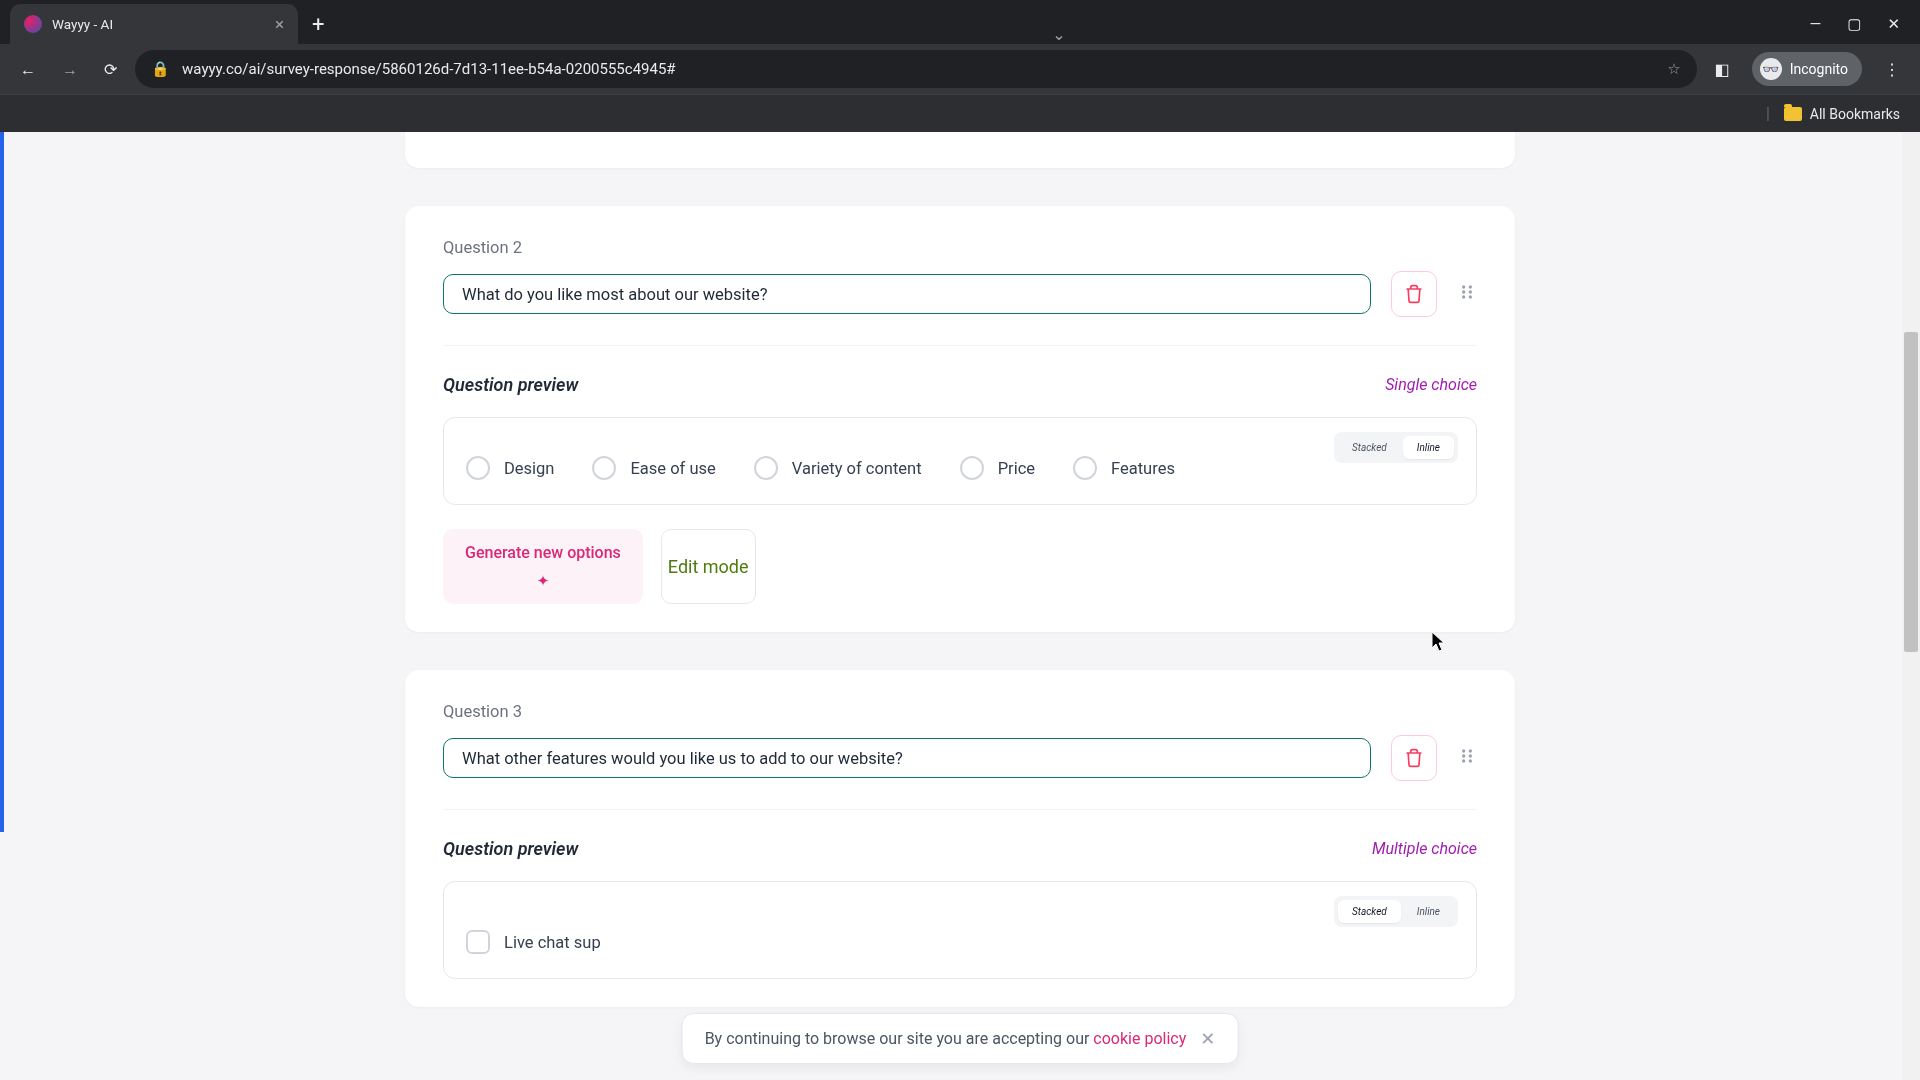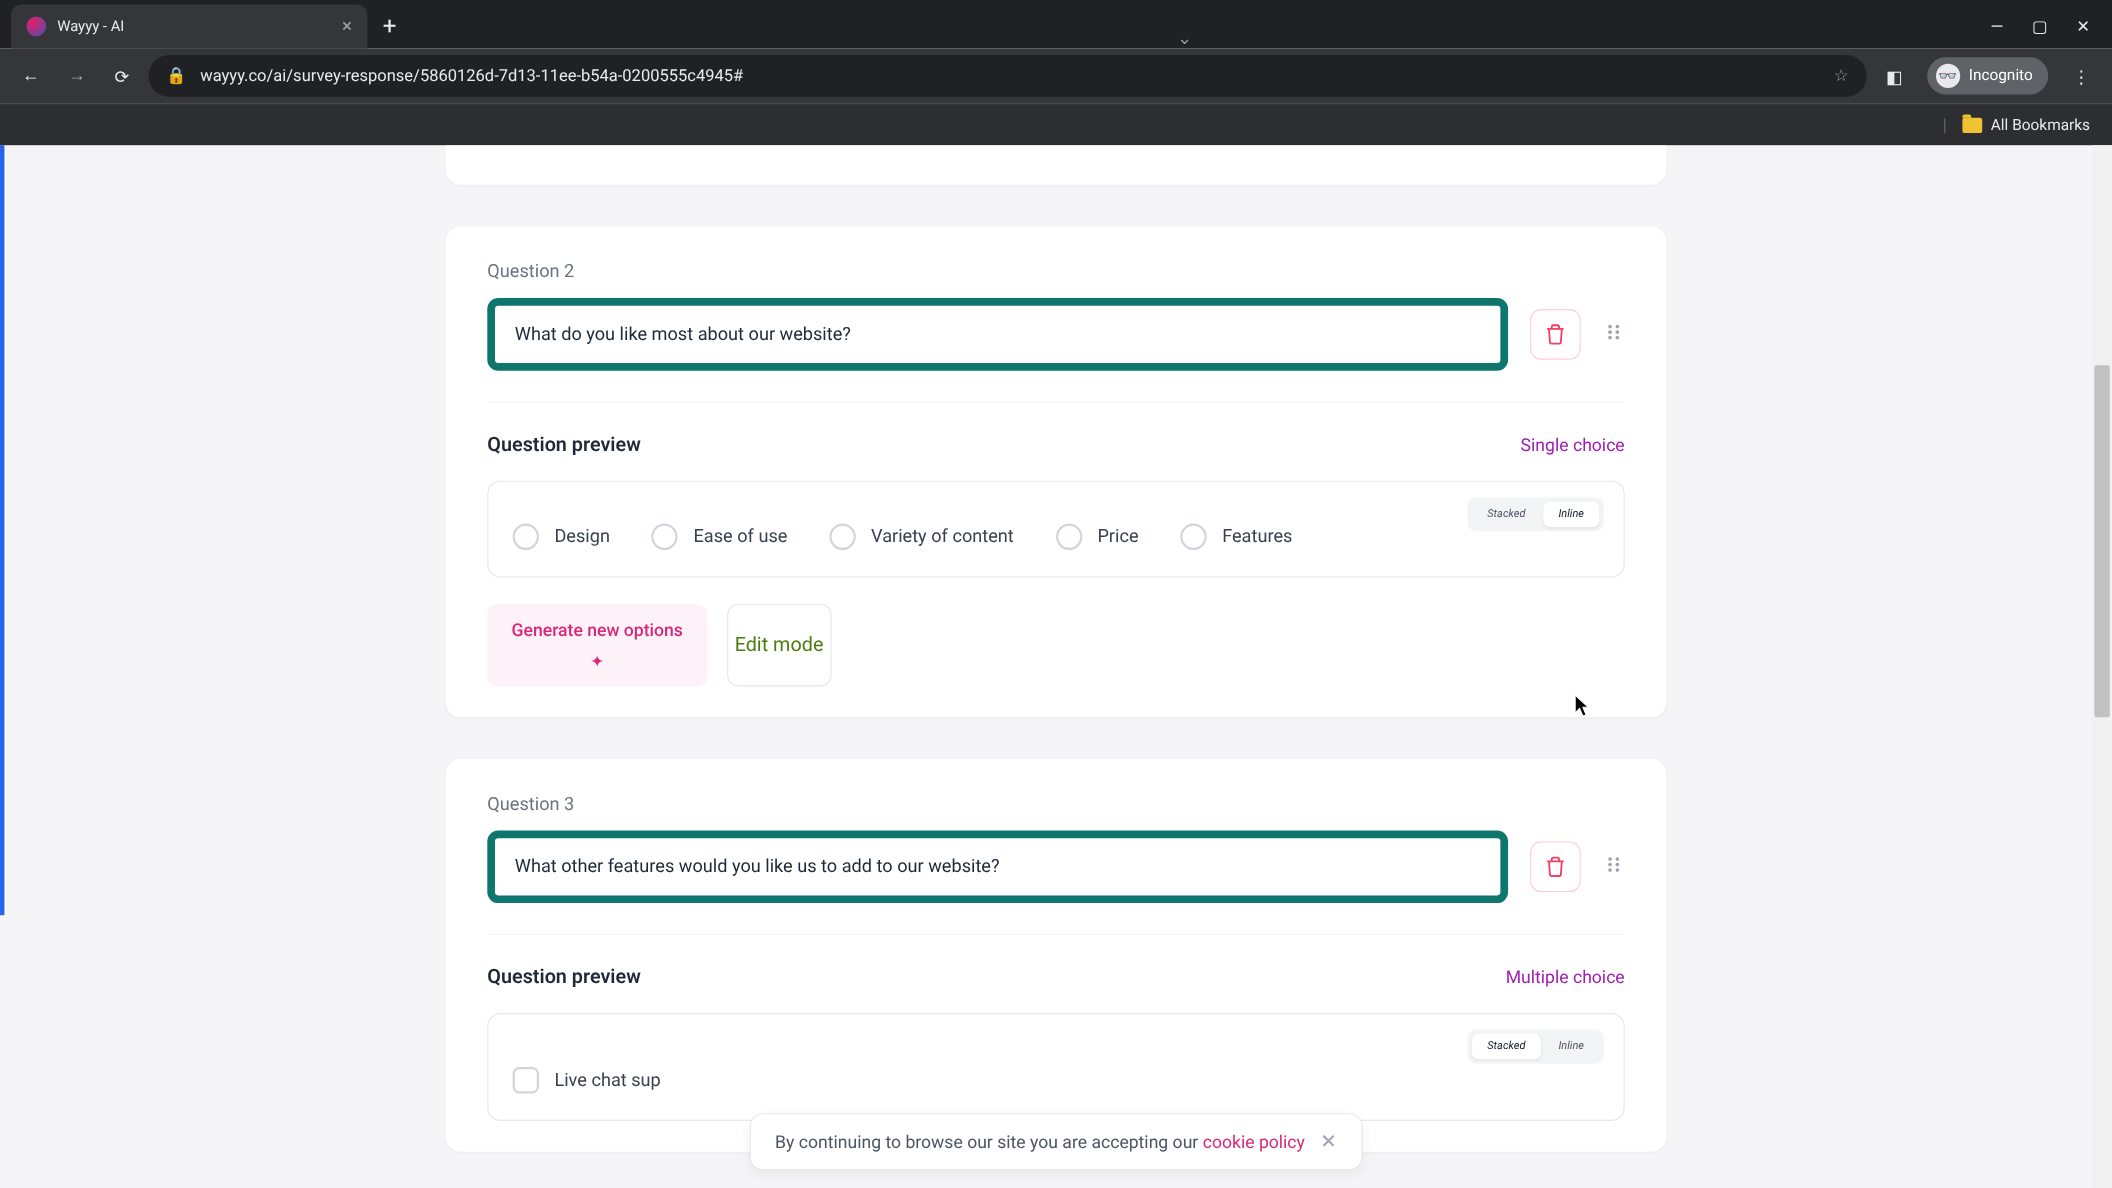--- a/index.html
+++ b/index.html
@@ -1,20 +1,20 @@
 <!DOCTYPE html>
 <html><head>
 <meta charset="utf-8">
 <style>
 * { margin: 0; padding: 0; box-sizing: border-box; font-family: -apple-system, BlinkMacSystemFont, "Segoe UI", Roboto, sans-serif; }
 body { background: #f5f5f7; width: 1920px; height: 1080px; overflow: hidden; position: relative; }
 
 
 .browser-top { background: #202124; height: 44px; display: flex; align-items: flex-end; padding-left: 10px; }
-.tab { background: #35363a; border-radius: 10px 10px 0 0; padding: 0 14px; height: 40px; display: flex; align-items: center; gap: 10px; width: 324px; position: relative; }
+.tab { background: #35363a; border-radius: 10px 10px 0 0; padding: 0 14px; height: 40px; display: flex; align-items: center; gap: 10px; width: 288px; position: relative; }
 .tab-favicon { width: 18px; height: 18px; background: radial-gradient(circle at 30% 30%, #e91e63, #3f51b5); border-radius: 50%; }
 .tab-title { color: #e8eaed; font-size: 13.5px; flex: 1; overflow: hidden; white-space: nowrap; }
 .tab-close { color: #9aa0a6; font-size: 17px; cursor: pointer; line-height: 1; }
 .new-tab { color: #e8eaed; font-size: 22px; padding: 0 14px; height: 40px; display: flex; align-items: center; }
 .window-controls { margin-left: auto; display: flex; gap: 26px; padding-right: 20px; color: #e8eaed; align-items: center; height: 40px; font-size: 15px; }
 .tabs-chevron { margin-left: auto; margin-right: 30px; color: #9aa0a6; }
 
 .toolbar { background: #35363a; height: 50px; display: flex; align-items: center; padding: 0 12px; gap: 10px; }
 .nav-icon { color: #9aa0a6; padding: 8px; cursor: pointer; }
 .nav-icon.active { color: #e8eaed; }
@@ -35,27 +35,27 @@
 
 
 .content { position: absolute; top: 132px; left: 0; right: 0; bottom: 0; overflow: hidden; }
 .card-stack { width: 1110px; margin: 0 auto; }
 
 .card { background: #fff; border-radius: 14px; box-shadow: 0 1px 3px rgba(0,0,0,.04); padding: 32px 38px 28px 38px; margin-top: 38px; }
 .card.top { margin-top: 0; padding-top: 0; height: 36px; border-radius: 0 0 14px 14px; }
 
 .q-label { color: #6b7280; font-size: 16.5px; margin-bottom: 14px; }
 .q-row { display: flex; align-items: center; gap: 20px; }
-.q-input { flex: 1; height: 66px; border: 7px solid #0f766e; border-radius: 10px; padding: 0 18px; font-size: 16.5px; color: #1f2937; outline: none; }
+.q-input { flex: 1; height: 40px; border: 1px solid #0f766e; border-radius: 10px; padding: 0 18px; font-size: 16.5px; color: #1f2937; outline: none; }
 .icon-btn { width: 46px; height: 46px; border-radius: 10px; display: flex; align-items: center; justify-content: center; cursor: pointer; }
 .trash { border: 1px solid #fecdd3; background: #fff; color: #f43f5e; }
 .drag-handle { color: #9ca3af; cursor: grab; }
 
 .preview-block { border-top: 1px solid #f3f4f6; margin-top: 28px; padding-top: 28px; }
-.preview-head { display: flex; justify-content: space-between; align-items: center; margin-bottom: 22px; }
+.preview-head { display: flex; justify-content: space-between; align-items: center; margin-bottom: 22px; font-style: italic; }
 .preview-title { font-size: 18px; font-weight: 600; color: #1f2937; }
 .type-label { color: #a21caf; font-size: 16px; }
 
 .preview-box { border: 1px solid #e5e7eb; border-radius: 12px; padding: 18px 22px 24px 22px; position: relative; }
 .layout-toggle { position: absolute; top: 14px; right: 18px; background: #f3f4f6; border-radius: 8px; padding: 4px; display: flex; gap: 2px; }
 .toggle-opt { padding: 6px 14px; border-radius: 6px; font-size: 10px; color: #4b5563; cursor: pointer; font-style: italic; }
 .toggle-opt.active { background: #fff; color: #111827; box-shadow: 0 1px 2px rgba(0,0,0,.06); }
 
 .options-inline { display: flex; gap: 38px; flex-wrap: wrap; margin-top: 20px; }
 .options-stacked { display: flex; flex-direction: column; gap: 18px; margin-top: 30px; }

